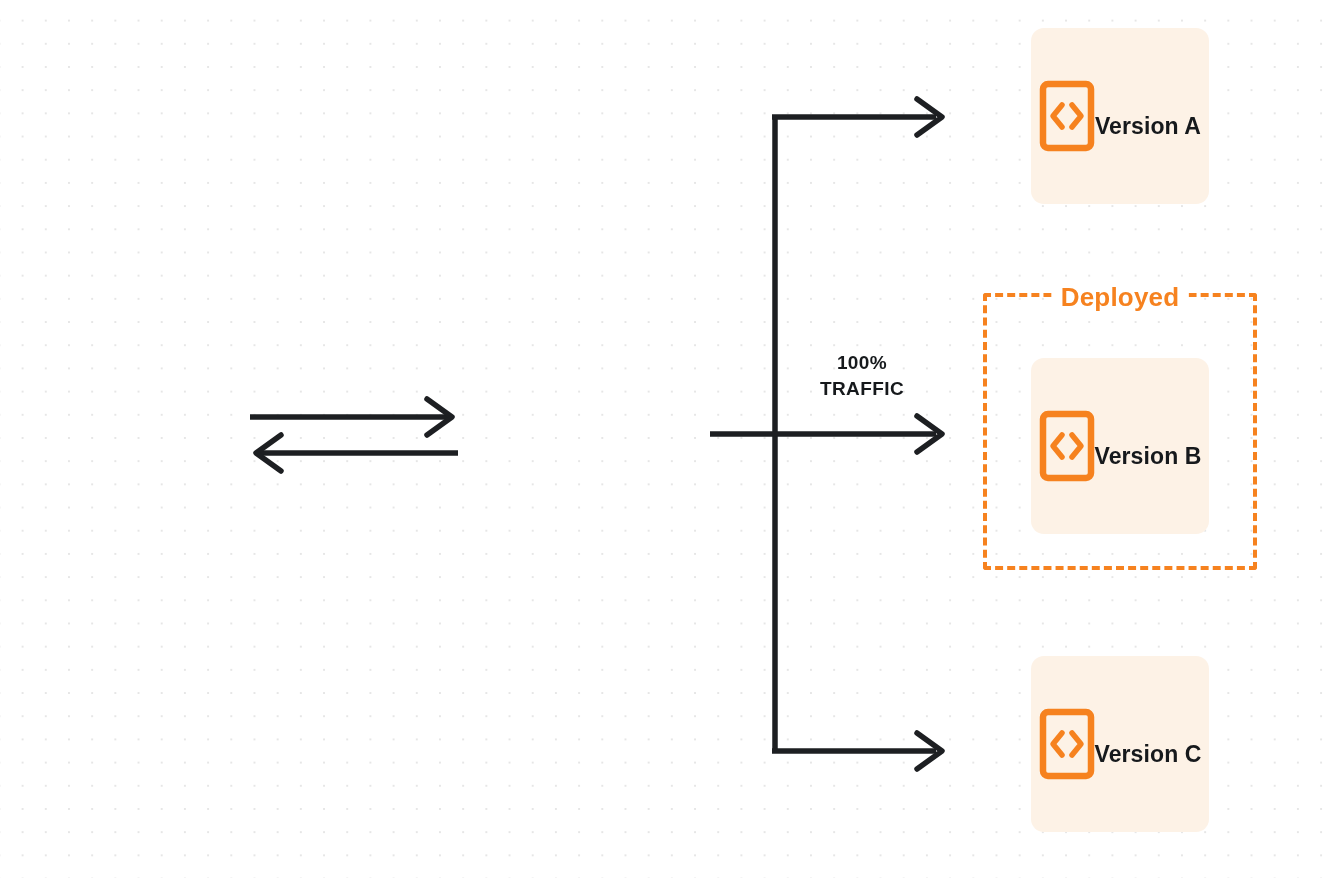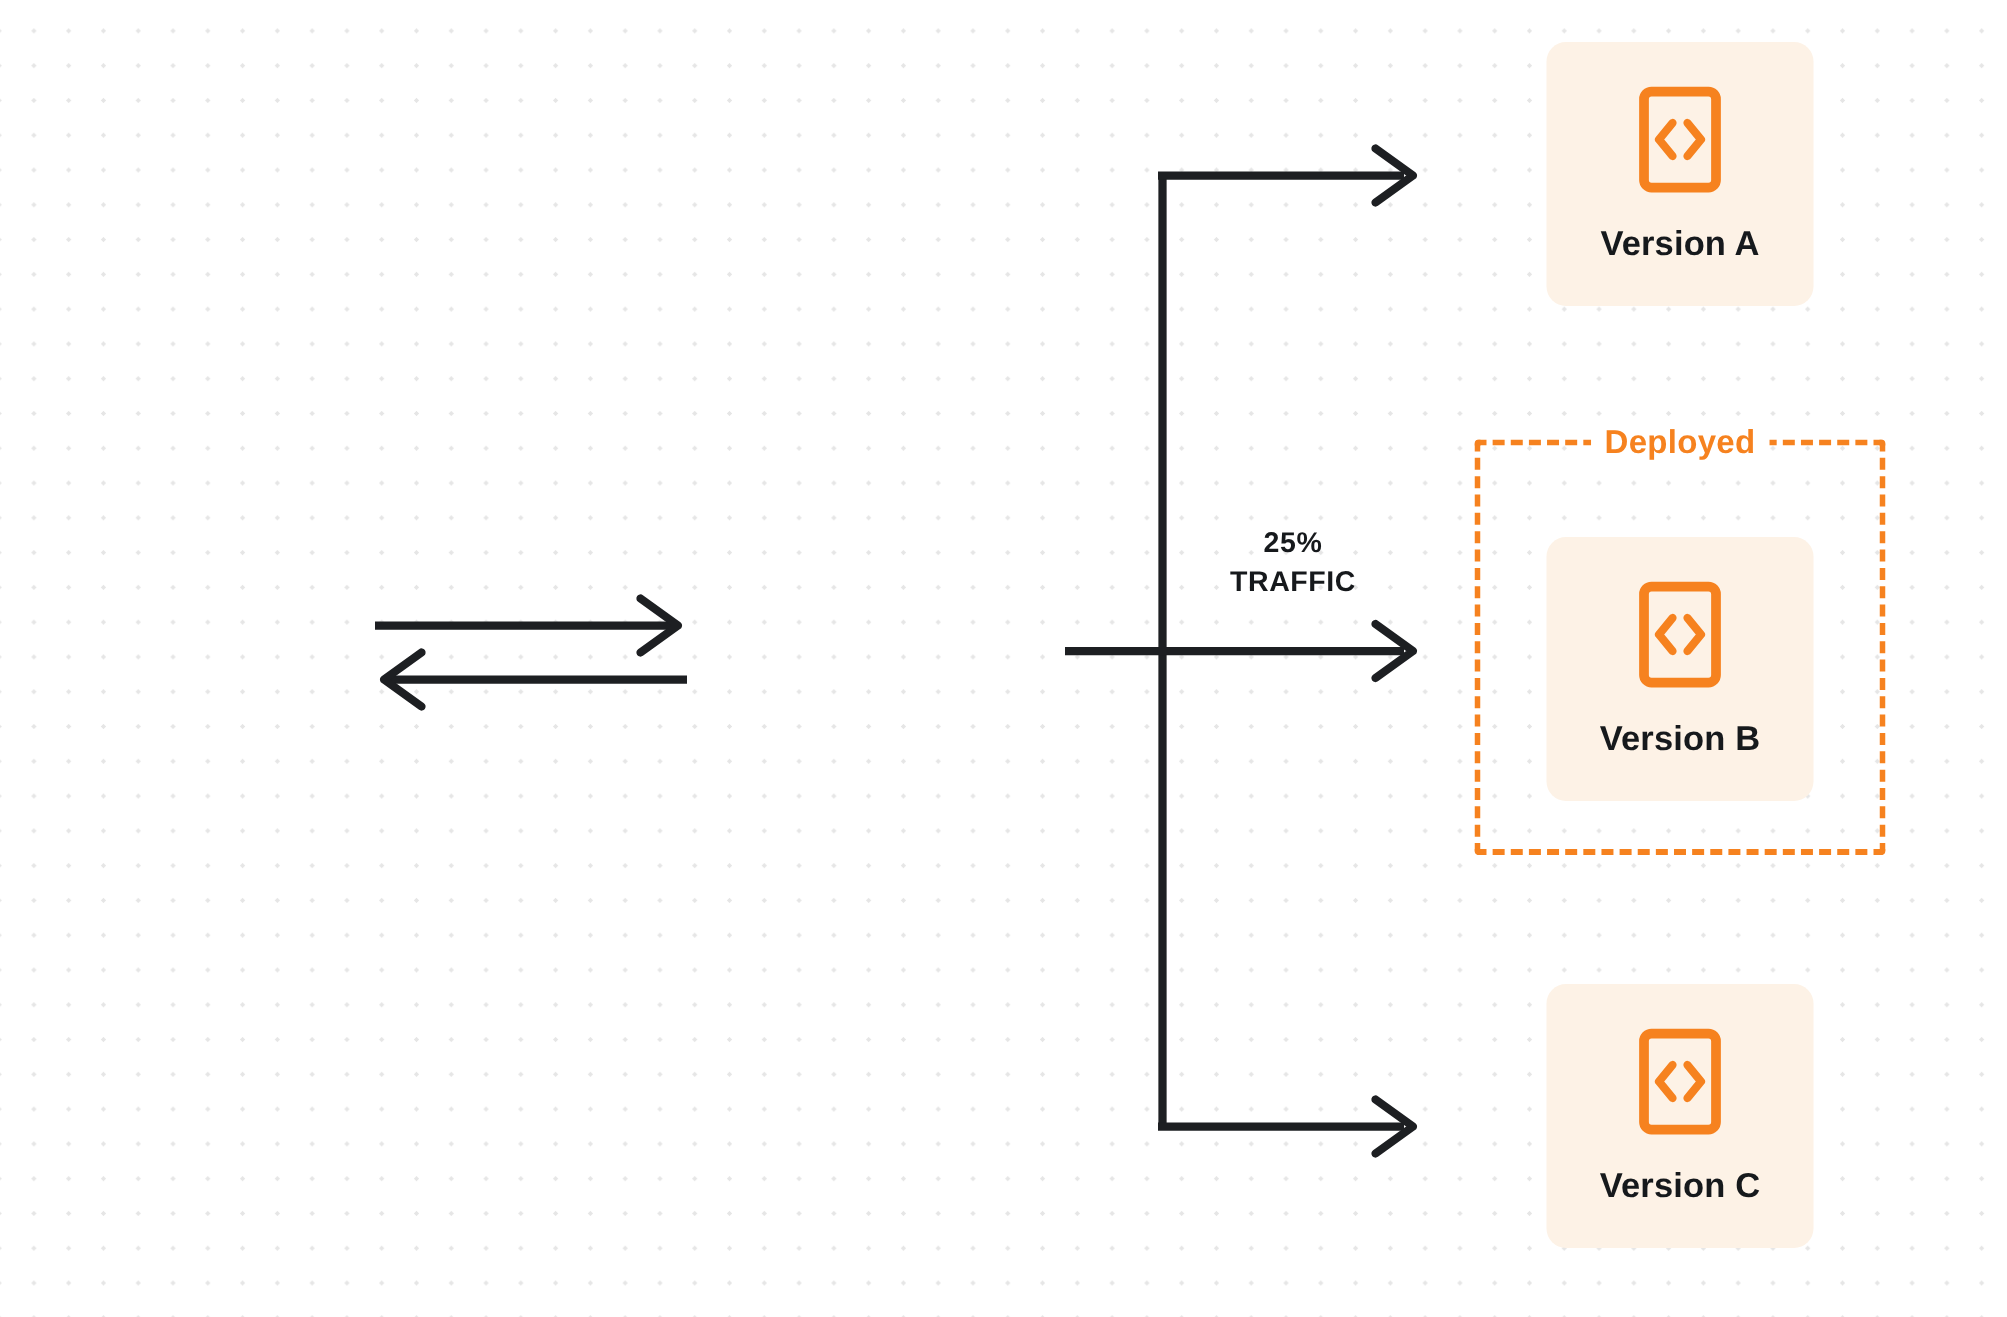--- a/index.html
+++ b/index.html
@@ -24,21 +24,21 @@
     background-size: 23.2px 23.2px;
     background-position: 11px 9px;
   }
 
   
   .node {
     position: absolute;
     box-sizing: border-box;
     border-radius: 13px;
     display: flex;
-    flex-direction: column;
+    flex-direction: row;
     align-items: center;
     justify-content: center;
   }
   .node-label {
     font-size: 23px;
     font-weight: bold;
     color: #16191c;
     letter-spacing: 0.1px;
     white-space: nowrap;
   }
@@ -89,21 +89,21 @@
     border: 4px dashed #f6821f;
     border-radius: 3px;
   }
   #deployed-label {
     position: absolute;
     left: 50%;
     top: -15px;
     transform: translateX(-50%);
     background: #ffffff;
     padding: 0 9px;
-    font-size: 22px;
+    font-size: 26px;
     font-weight: bold;
     color: #f6821f;
     white-space: nowrap;
     letter-spacing: 0.2px;
   }
 
   
   #connectors {
     position: absolute;
     left: 0;
@@ -164,21 +164,21 @@
       </g>
 
       <g>
         <line x1="772" y1="751" x2="936" y2="751"></line>
         <polyline points="917,733 942,751 917,769" stroke-linecap="round" stroke-linejoin="round"></polyline>
       </g>
     </g>
   </svg>
 
   <div id="traffic-label">
-    <span class="traffic-pct">25%</span>
+    <span class="traffic-pct">100%</span>
     <span class="traffic-word">TRAFFIC</span>
   </div>
 
 
 
   <div id="deployed-group">
     <span id="deployed-label">Deployed</span>
   </div>
 
   <div class="node version-node" id="version-a-node">

